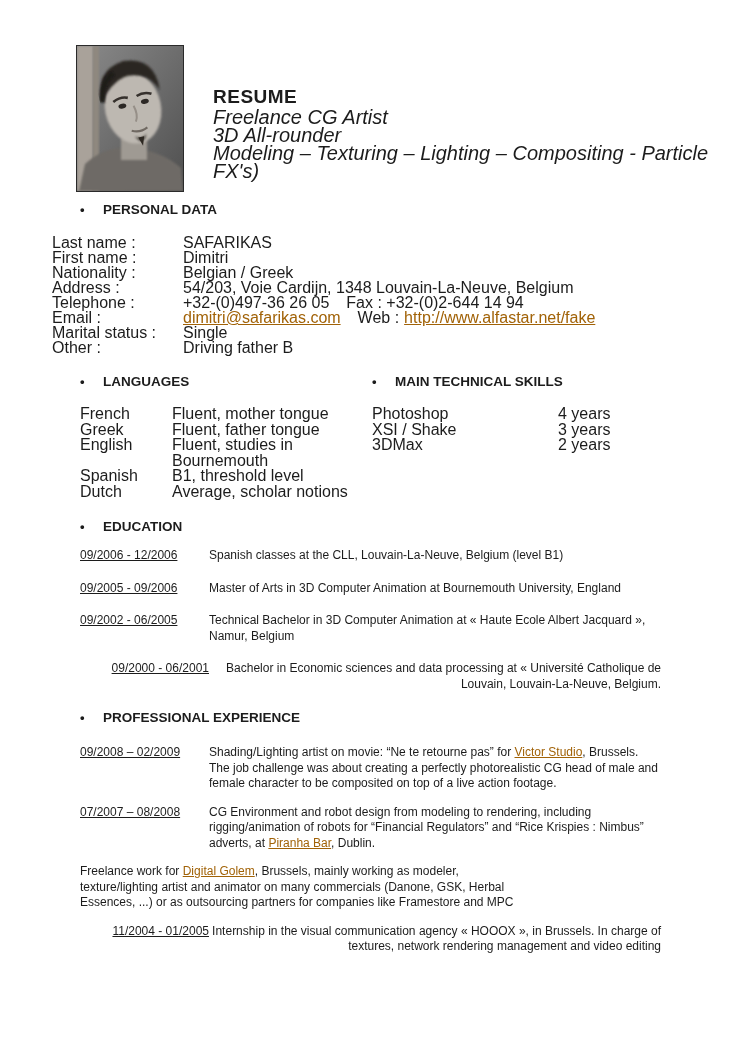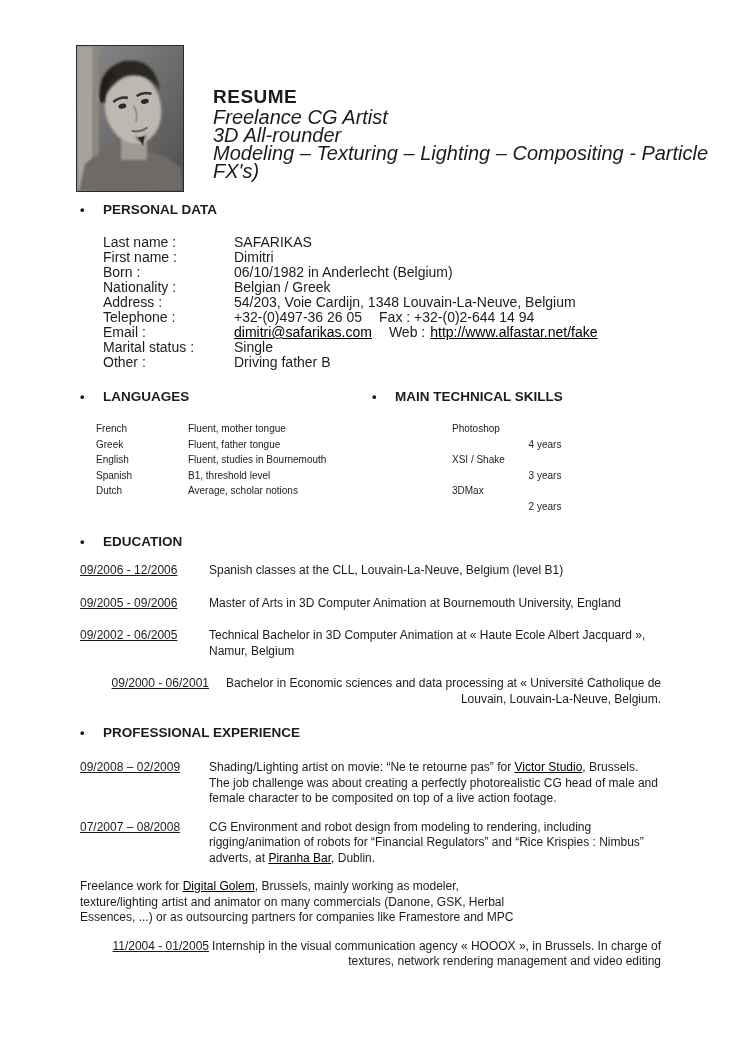--- a/index.html
+++ b/index.html
@@ -14,37 +14,37 @@
   .doc-title { font-size:19px; font-weight:bold; letter-spacing:0.5px; line-height:22px; }
   .tagline { font-style:italic; font-size:20px; line-height:18px; }
 
   
   .sec-heading { display:flex; align-items:baseline; margin-left:80px; font-weight:bold; font-size:13.5px; line-height:16px; }
   .bullet { width:23px; flex:0 0 auto; font-size:13px; }
 
   .mt-personal-head { margin-top:10px; }
 
   
-  .personal-table { margin:17px 0 0 103px; font-size:14px; line-height:15px; }
+  .personal-table { margin:17px 0 0 52px; font-size:16px; line-height:15px; }
   .p-row { display:flex; }
   .p-label { width:131px; flex:0 0 auto; }
   .p-value { }
   .p-extra { margin-left:17px; }
 
-  a.link { color:#000000; text-decoration:underline; cursor:pointer; }
+  a.link { color:#a16207; text-decoration:underline; cursor:pointer; }
 
   
   .columns { display:flex; margin-top:19px; margin-left:80px; }
   .col-left { width:292px; flex:0 0 auto; }
   .col-right { width:330px; flex:0 0 auto; }
   .columns .sec-heading { margin-left:0; }
-  .lang-table, .skill-table { margin-top:16px; font-size:10px; line-height:15.5px;margin-left:16px; }
+  .lang-table, .skill-table { margin-top:16px; font-size:16px; line-height:15.5px; }
   .l-row { display:flex; }
   .l-name { width:92px; flex:0 0 auto; }
-  .s-row { display:flex; align-items:center;flex-direction:column; }
+  .s-row { display:flex; align-items:center; }
   .s-name { width:186px; flex:0 0 auto; }
 
   
   .sec-block { margin-left:80px; }
   .mt-edu { margin-top:20px; }
   .mt-exp { margin-top:18px; }
   .dated-table { margin-top:13px; font-size:12px; line-height:15.5px; }
   .d-row { display:flex; margin-bottom:17px; }
   .d-row:last-child { margin-bottom:0;text-align:right; }
   .d-date { width:129px; flex:0 0 auto;text-decoration:underline; }
@@ -114,24 +114,20 @@
   <div class="personal-table">
     <div class="p-row">
       <span class="p-label">Last name :</span>
       <span class="p-value">SAFARIKAS</span>
     </div>
     <div class="p-row">
       <span class="p-label">First name :</span>
       <span class="p-value">Dimitri</span>
     </div>
     <div class="p-row">
-      <span class="p-label">Born :</span>
-      <span class="p-value">06/10/1982 in Anderlecht (Belgium)</span>
-    </div>
-    <div class="p-row">
       <span class="p-label">Nationality :</span>
       <span class="p-value">Belgian / Greek</span>
     </div>
     <div class="p-row">
       <span class="p-label">Address :</span>
       <span class="p-value">54/203, Voie Cardijn, 1348 Louvain-La-Neuve, Belgium</span>
     </div>
     <div class="p-row">
       <span class="p-label">Telephone :</span>
       <span class="p-value">+32-(0)497-36 26 05</span>

